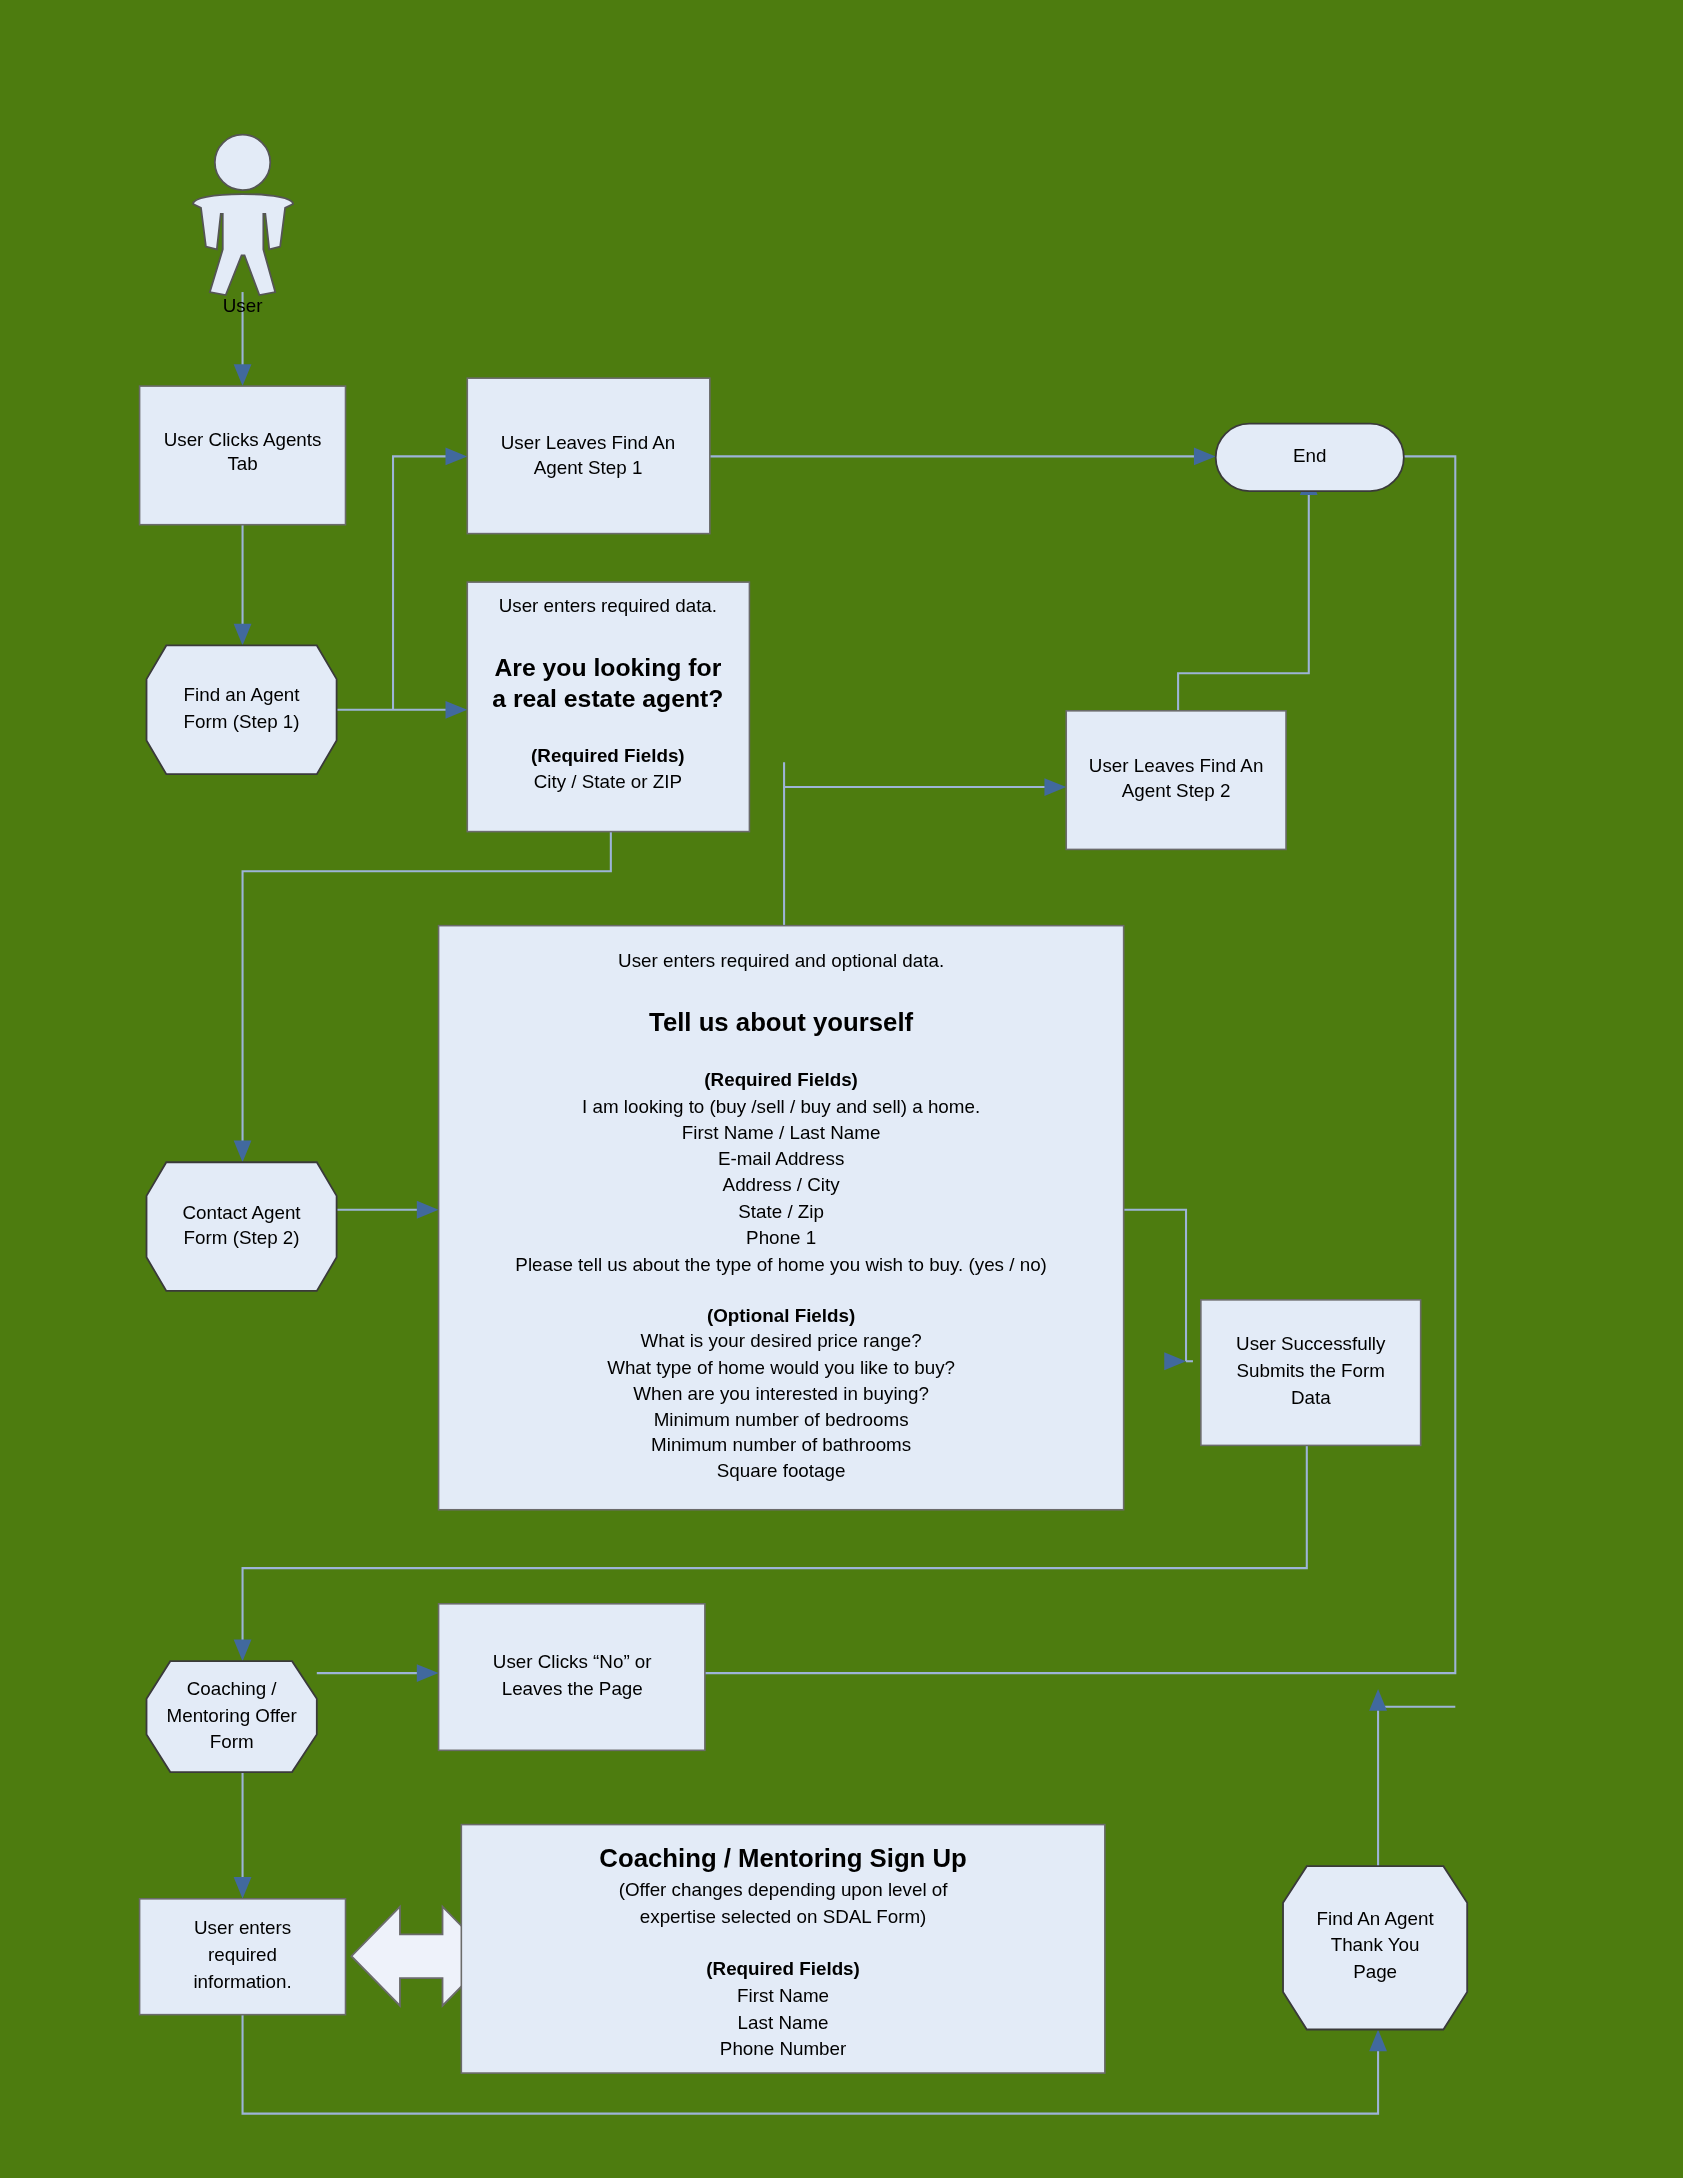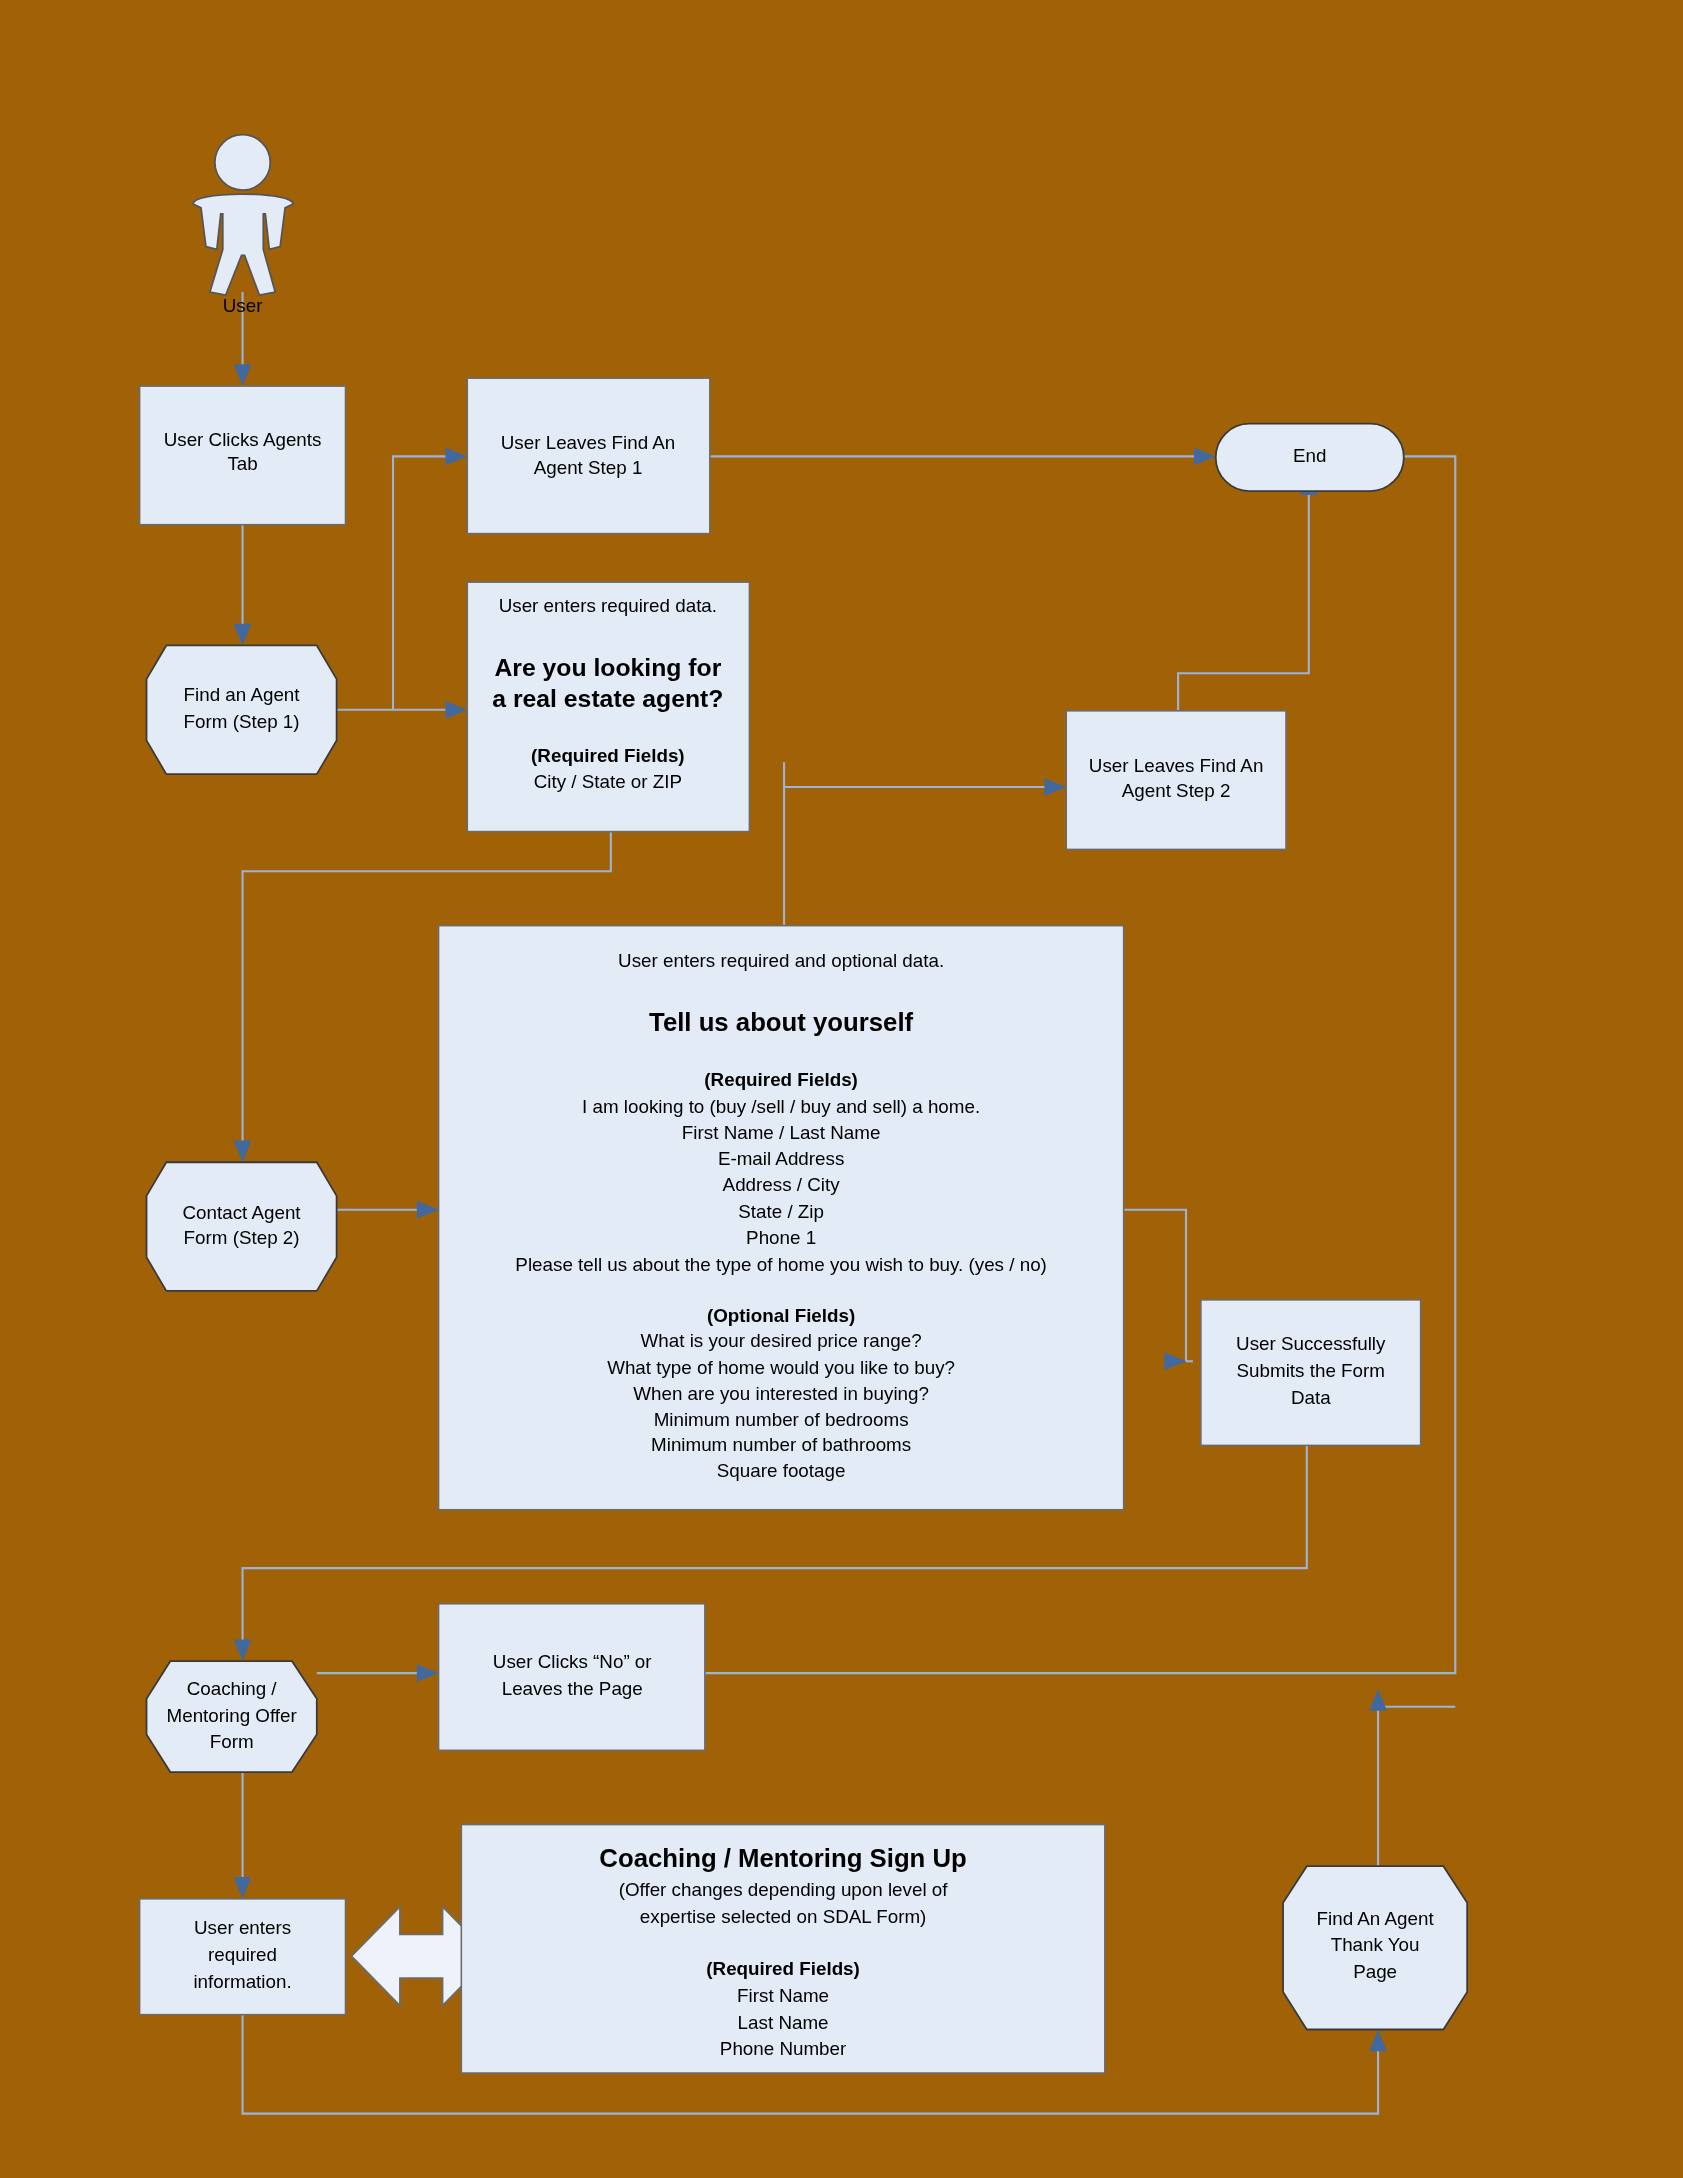--- a/index.html
+++ b/index.html
@@ -11,21 +11,21 @@
   body {
     width: 1683px;
     height: 2178px;
     font-family: "Liberation Sans", sans-serif;
     overflow: hidden;
   }
   #diagram-root {
     position: relative;
     width: 1683px;
     height: 2178px;
-    background: #a16207;
+    background: #4d7c0f;
   }
   svg.flow-canvas {
     position: absolute;
     top: 0;
     left: 0;
     width: 1683px;
     height: 2178px;
   }
   .node-shape {
     fill: #e3ebf7;

